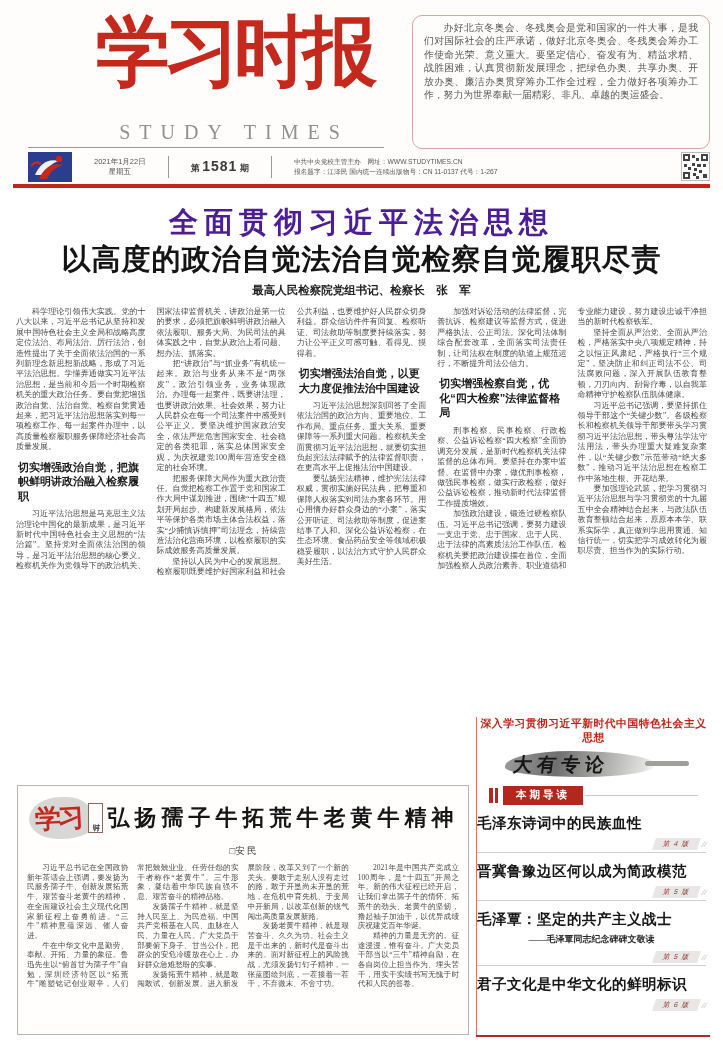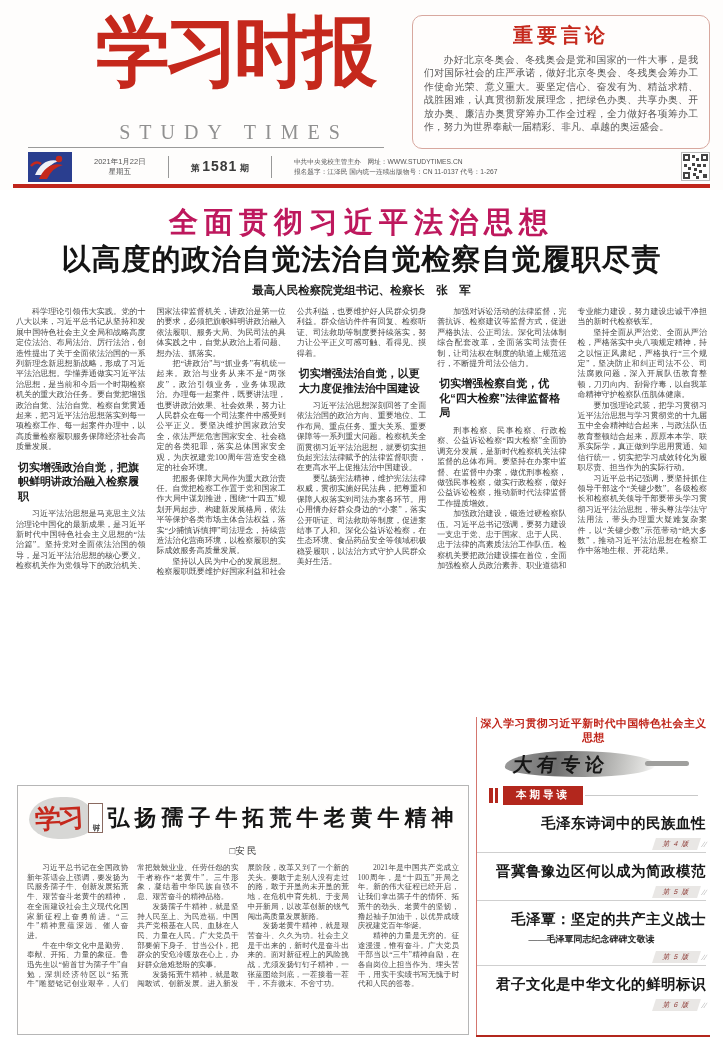--- a/index.html
+++ b/index.html
@@ -29,21 +29,21 @@
   .quote-box{position:absolute;right:13px;top:15px;width:298px;height:134px;
     border:1.5px solid #d8a89f;border-radius:10px;padding:5px 11px;box-sizing:border-box;background:#fffdfc;}
   .quote-title{font-size:20px;font-weight:bold;color:#c5281c;text-align:center;
     letter-spacing:4px;margin:1px 0 4px;}
   .quote-body{font-size:9.8px;line-height:13.4px;color:#555;text-align:justify;text-indent:2em;}
 
   .red-rule{position:absolute;left:13px;top:184px;width:697px;height:4px;background:#c0251b;}
 
   
   .headline{padding-top:14px;text-align:center;}
-  .headline .l1{font-size:29px;font-weight:bold;letter-spacing:6px;color:#be185d;line-height:36px;}
+  .headline .l1{font-size:29px;font-weight:bold;letter-spacing:6px;color:#4c1d95;line-height:36px;}
   .headline .l2{font-size:29px;font-weight:bold;letter-spacing:1px;color:#141414;line-height:38px;}
   .byline{font-size:11.5px;color:#222;margin-top:5px;font-weight:bold;}
 
   
   .article-flow{margin:9px 16px 0;height:470px;column-count:5;column-gap:11px;
     font-size:8px;line-height:10.4px;color:#474747;text-align:justify;overflow:hidden;}
   .article-flow p{margin:0;text-indent:2em;}
   .article-flow h3{font-family:"Liberation Sans","DejaVu Sans",sans-serif;
     font-size:11px;line-height:14.5px;color:#1a1a1a;margin:7px 2px 6px;font-weight:bold;text-align:left;}
 
@@ -79,21 +79,21 @@
   .banner-text{position:absolute;left:14px;top:3px;font-size:19px;font-weight:bold;color:#161616;
     letter-spacing:5px;transform:skewX(-8deg);font-family:"DejaVu Serif",serif;}
   .digest-header{display:flex;align-items:center;margin:6px 12px 0;}
   .digest-bar{width:3.5px;height:15px;background:#b3271d;margin-right:2px;flex:none;}
   .digest-badge{background:#b3271d;color:#fff;font-size:10.5px;font-weight:bold;
     letter-spacing:3px;padding:2px 13px 3px;margin-left:3px;flex:none;}
   .digest-header .hline{flex:1;height:1.5px;background:#c9c9c9;margin-left:2px;}
   .digest-list{padding-right:4px;}
   .digest-item{border-bottom:1px solid #cfcfcf;padding:9px 0 2px;}
   .digest-item:last-child{border-bottom:none;}
-  .dg-title{font-size:14.5px;font-weight:bold;color:#171717;text-align:right;letter-spacing:0.5px;}
+  .dg-title{font-size:14.5px;font-weight:bold;color:#171717;text-align:left;letter-spacing:0.5px;}
   .dg-sub{font-size:9px;color:#2a2a2a;text-align:center;margin-top:4px;font-weight:bold;}
   .dg-badge-row{display:flex;justify-content:flex-end;align-items:center;margin-top:5px;gap:3px;}
   .dg-page{background:#e9e7e5;color:#8a3530;font-size:7px;padding:1px 9px;
     transform:skewX(-18deg);letter-spacing:1px;}
   .dg-slash{color:#9a9a9a;font-size:8px;transform:skewX(-18deg);}
   .red-bottom{position:absolute;left:-1px;right:0;bottom:0;height:2.5px;background:#b3271d;}
 </style>
 </head>
 <body>
 
@@ -142,21 +142,20 @@
       <rect x="6" y="14" width="3" height="3" fill="#444"></rect>
         <rect x="12" y="15" width="3" height="3" fill="#444"></rect>
       <rect x="17" y="17" width="3" height="3" fill="#444"></rect>
         <rect x="21" y="21" width="4" height="4" fill="#444"></rect>
       <rect x="11" y="20" width="3" height="3" fill="#444"></rect>
         <rect x="14" y="23" width="3" height="3" fill="#444"></rect>
     </svg>
   </div>
 
   <div class="quote-box">
-    <div class="quote-title sans">重要言论</div>
     <div class="quote-body">办好北京冬奥会、冬残奥会是党和国家的一件大事，是我们对国际社会的庄严承诺，做好北京冬奥会、冬残奥会筹办工作使命光荣、意义重大。要坚定信心、奋发有为、精益求精、战胜困难，认真贯彻新发展理念，把绿色办奥、共享办奥、开放办奥、廉洁办奥贯穿筹办工作全过程，全力做好各项筹办工作，努力为世界奉献一届精彩、非凡、卓越的奥运盛会。</div>
   </div>
 
   <div class="red-rule"></div>
 </div>
 
 <div class="headline">
   <div class="l1">全面贯彻习近平法治思想</div>
   <div class="l2">以高度的政治自觉法治自觉检察自觉履职尽责</div>
   <div class="byline">最高人民检察院党组书记、检察长　张　军</div>
@@ -170,22 +169,22 @@
     <p>把服务保障大局作为重大政治责任。自觉把检察工作置于党和国家工作大局中谋划推进，围绕“十四五”规划开局起步、构建新发展格局，依法平等保护各类市场主体合法权益，落实“少捕慎诉慎押”司法理念，持续营造法治化营商环境，以检察履职的实际成效服务高质量发展。</p>
     <p>坚持以人民为中心的发展思想。检察履职既要维护好国家利益和社会公共利益，也要维护好人民群众切身利益。群众信访件件有回复、检察听证、司法救助等制度要持续落实，努力让公平正义可感可触、看得见、摸得着。</p>
     <h3>切实增强法治自觉，以更大力度促推法治中国建设</h3>
     <p>习近平法治思想深刻回答了全面依法治国的政治方向、重要地位、工作布局、重点任务、重大关系、重要保障等一系列重大问题。检察机关全面贯彻习近平法治思想，就要切实担负起宪法法律赋予的法律监督职责，在更高水平上促推法治中国建设。</p>
     <p>要弘扬宪法精神，维护宪法法律权威，贯彻实施好民法典，把尊重和保障人权落实到司法办案各环节。用心用情办好群众身边的“小案”，落实公开听证、司法救助等制度，促进案结事了人和。深化公益诉讼检察，在生态环境、食品药品安全等领域积极稳妥履职，以法治方式守护人民群众美好生活。</p>
     <p>加强对诉讼活动的法律监督，完善抗诉、检察建议等监督方式，促进严格执法、公正司法。深化司法体制综合配套改革，全面落实司法责任制，让司法权在制度的轨道上规范运行，不断提升司法公信力。</p>
     <h3>切实增强检察自觉，优化“四大检察”法律监督格局</h3>
     <p>刑事检察、民事检察、行政检察、公益诉讼检察“四大检察”全面协调充分发展，是新时代检察机关法律监督的总体布局。要坚持在办案中监督、在监督中办案，做优刑事检察，做强民事检察，做实行政检察，做好公益诉讼检察，推动新时代法律监督工作提质增效。</p>
     <p>加强政治建设，锻造过硬检察队伍。习近平总书记强调，要努力建设一支忠于党、忠于国家、忠于人民、忠于法律的高素质法治工作队伍。检察机关要把政治建设摆在首位，全面加强检察人员政治素养、职业道德和专业能力建设，努力建设忠诚干净担当的新时代检察铁军。</p>
     <p>坚持全面从严治党、全面从严治检，严格落实中央八项规定精神，持之以恒正风肃纪，严格执行“三个规定”，坚决防止和纠正司法不公、司法腐败问题，深入开展队伍教育整顿，刀刃向内、刮骨疗毒，以自我革命精神守护检察队伍肌体健康。</p>
+    <p>习近平总书记强调，要坚持抓住领导干部这个“关键少数”。各级检察长和检察机关领导干部要带头学习贯彻习近平法治思想，带头尊法学法守法用法，带头办理重大疑难复杂案件，以“关键少数”示范带动“绝大多数”，推动习近平法治思想在检察工作中落地生根、开花结果。</p>
     <p>要加强理论武装，把学习贯彻习近平法治思想与学习贯彻党的十九届五中全会精神结合起来，与政法队伍教育整顿结合起来，原原本本学、联系实际学，真正做到学思用贯通、知信行统一，切实把学习成效转化为履职尽责、担当作为的实际行动。</p>
-    <p>习近平总书记强调，要坚持抓住领导干部这个“关键少数”。各级检察长和检察机关领导干部要带头学习贯彻习近平法治思想，带头尊法学法守法用法，带头办理重大疑难复杂案件，以“关键少数”示范带动“绝大多数”，推动习近平法治思想在检察工作中落地生根、开花结果。</p>
   </div>
 
 <div class="bottom">
 
   <div class="comm-box">
     <div class="comm-head">
       <div class="comm-logo">
         <div class="comm-blob"></div>
         <div class="comm-zi">学习</div>
         <div class="comm-seal">时评</div>

